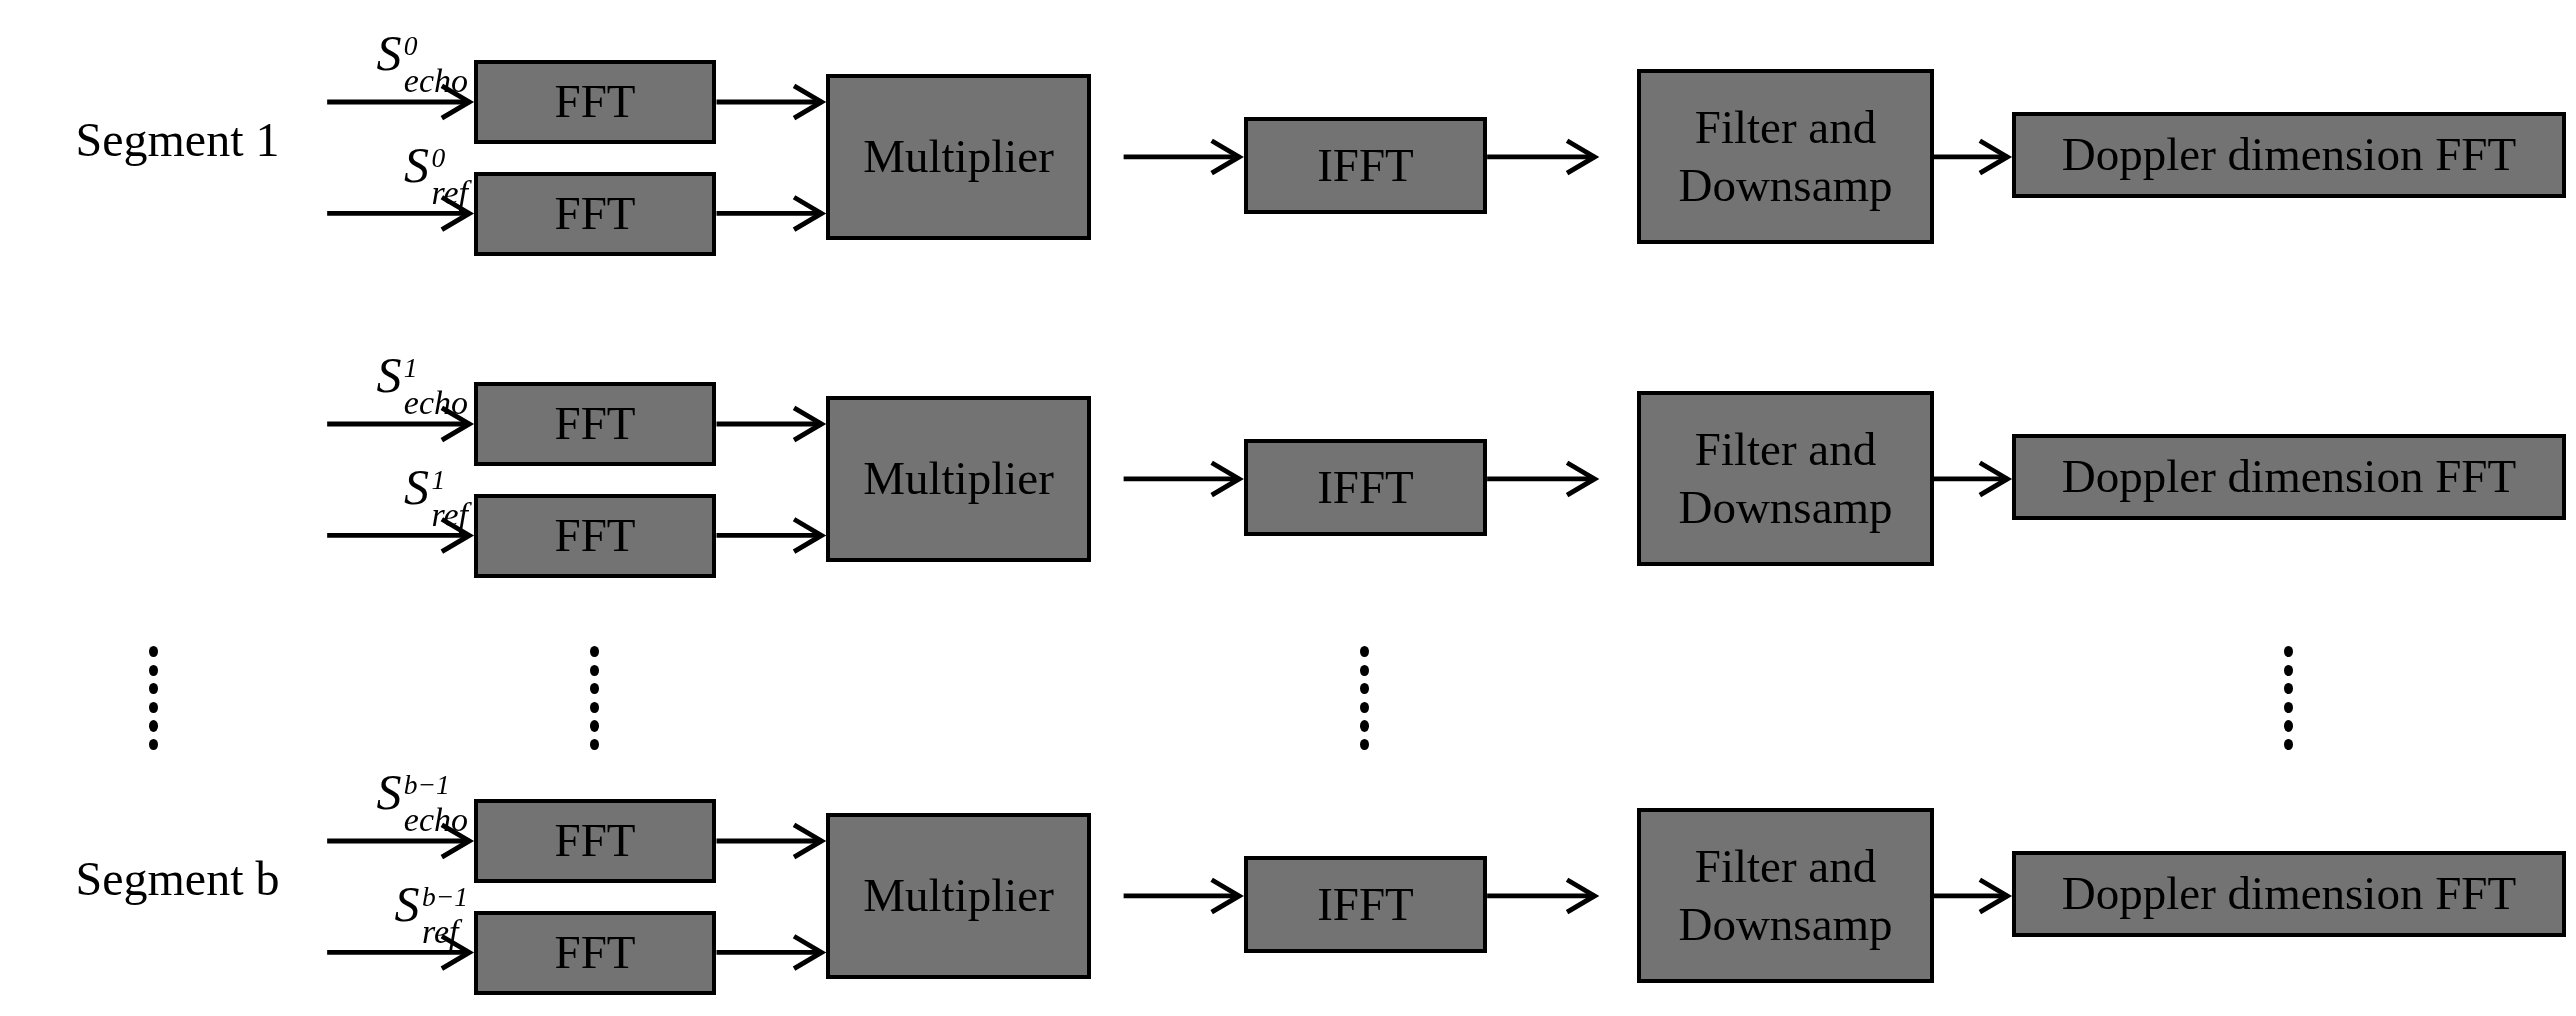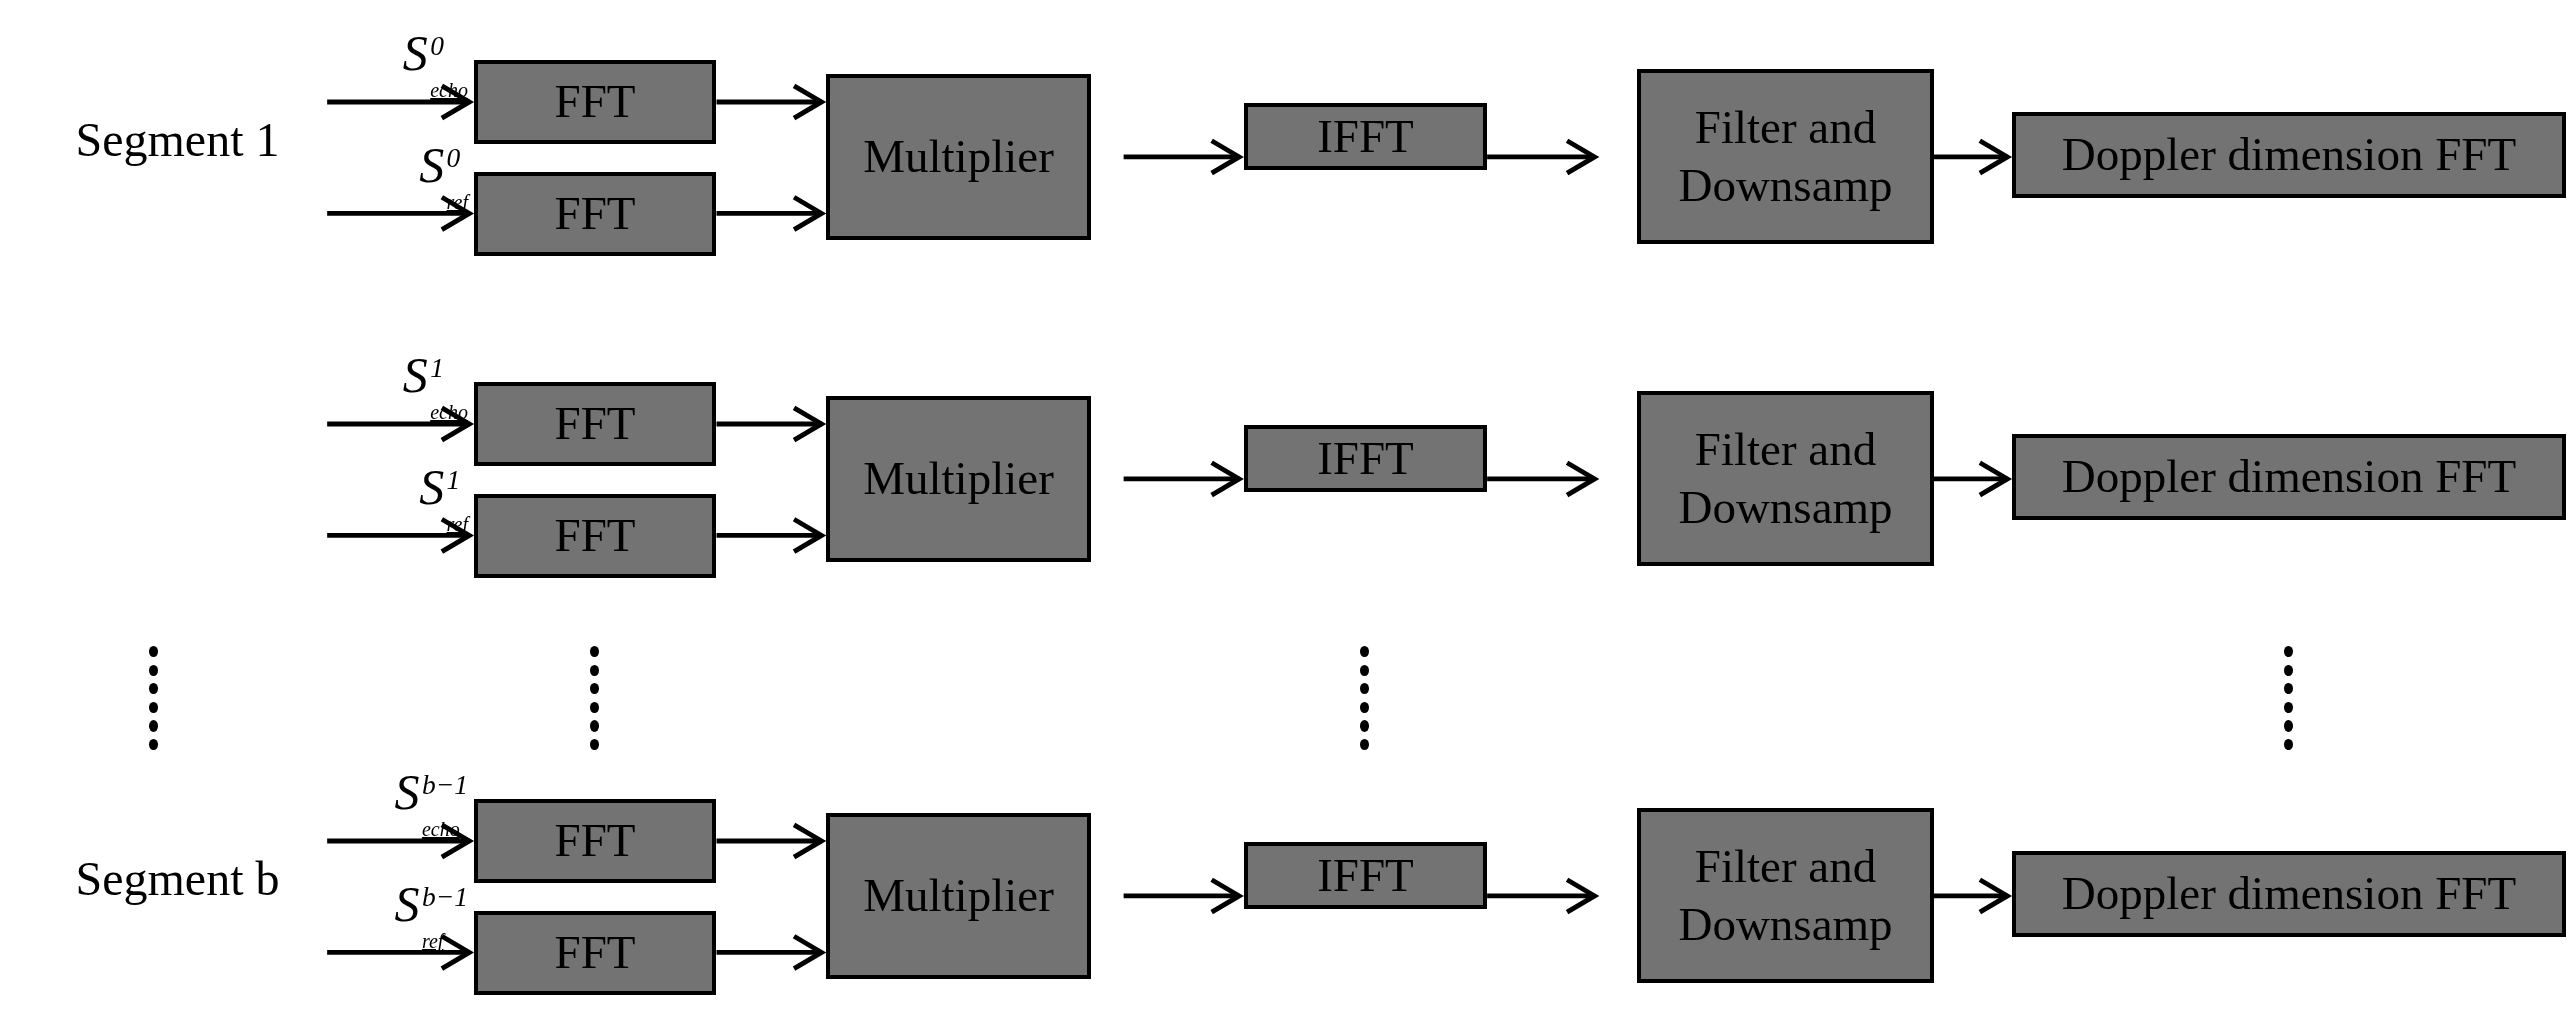--- a/index.html
+++ b/index.html
@@ -67,43 +67,42 @@
   .sig-stack {
     display: flex;
     flex-direction: column;
     margin-left: 2.4px;
   }
   .sig-sup {
     font-size: 27.5px;
     line-height: 1;
   }
   .sig-sub {
-    font-size: 20px;
+    font-size: 34px;
     line-height: 1;
-    margin-top: 20px;
-    text-decoration: underline;
+    margin-top: 4px;
   }
 
   .box {
     position: absolute;
     box-sizing: border-box;
     border: 4px solid #000000;
     background: #737373;
     display: flex;
     flex-direction: column;
     align-items: center;
     justify-content: center;
     text-align: center;
     font-size: 47px;
     line-height: 1.22;
   }
   .fft-top    { left: 474px;  top: 60px;  width: 242px; height: 84px; }
   .fft-bottom { left: 474px;  top: 172px; width: 242px; height: 84px; }
   .multiplier { left: 826px; top: 74px;  width: 265px; height: 166px; }
-  .ifft       { left: 1244px; top: 103px; width: 243px; height: 67px; text-align: center; }
+  .ifft       { left: 1244px; top: 117px; width: 243px; height: 97px; text-align: center; }
   .filter     { left: 1599px; top: 69px;  width: 297px; height: 175px; margin-left: 38px; }
   .doppler    { left: 2012px; top: 112px; width: 554px; height: 86px; white-space: nowrap; }
 
   .dots-col {
     position: absolute;
     top: 646px;
     width: 9.7px;
     display: flex;
     flex-direction: column;
     align-items: center;

